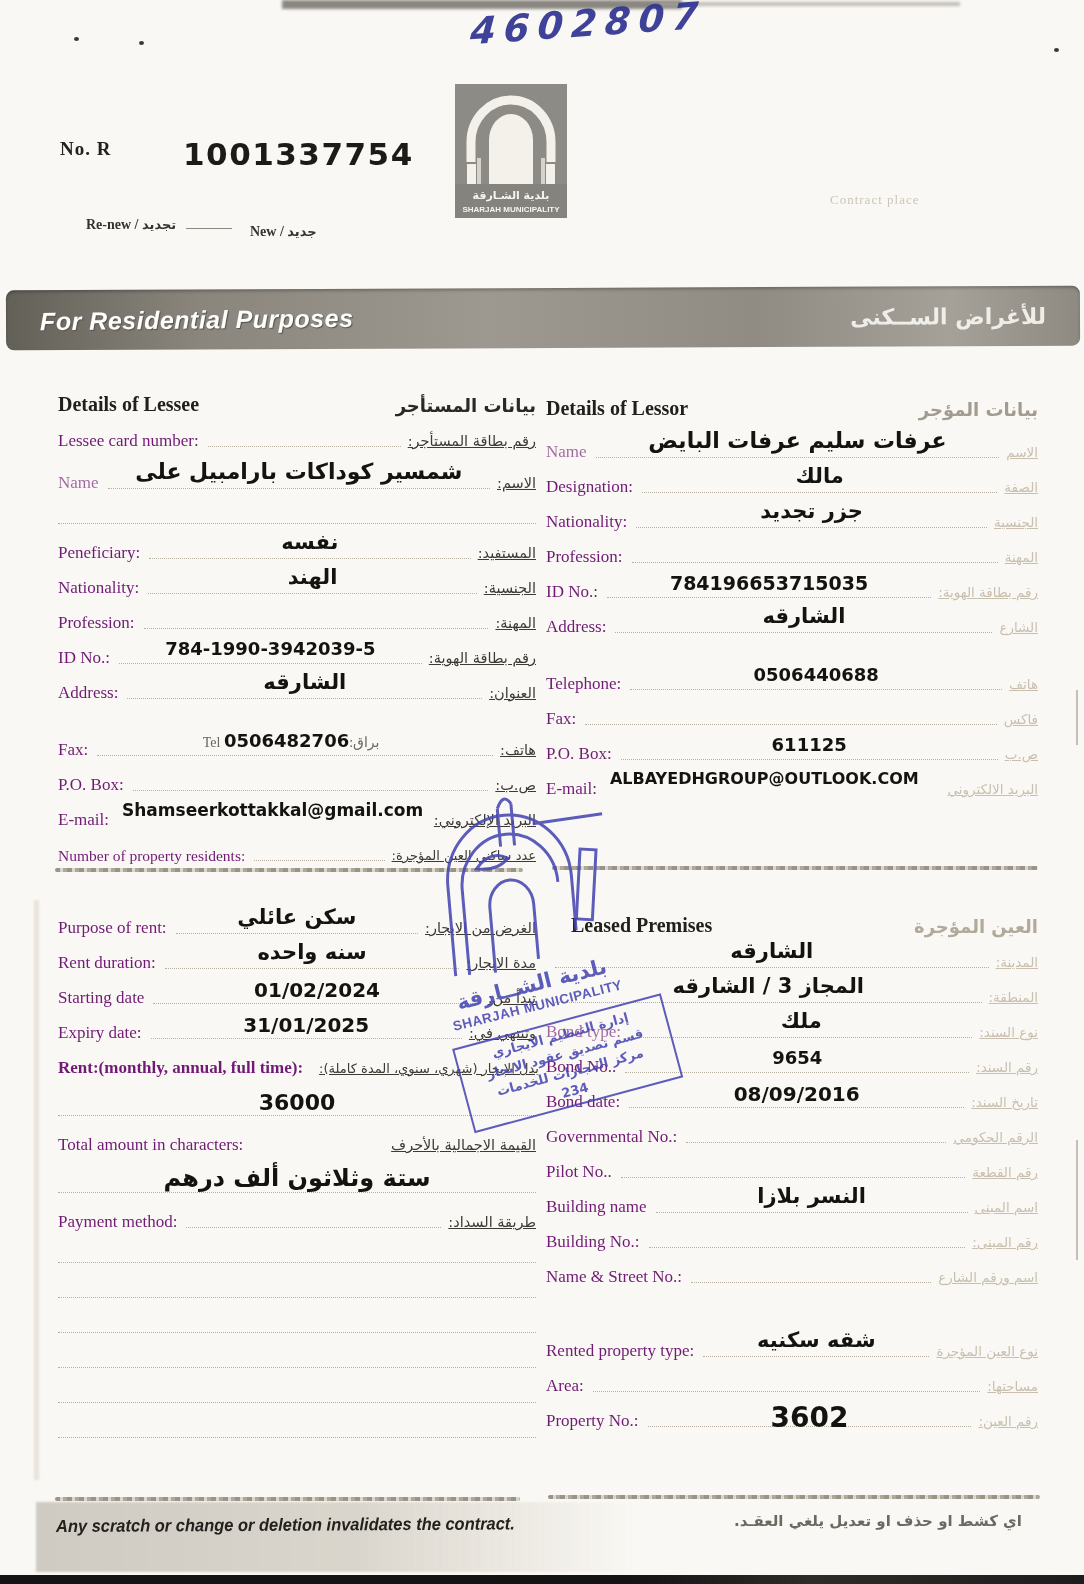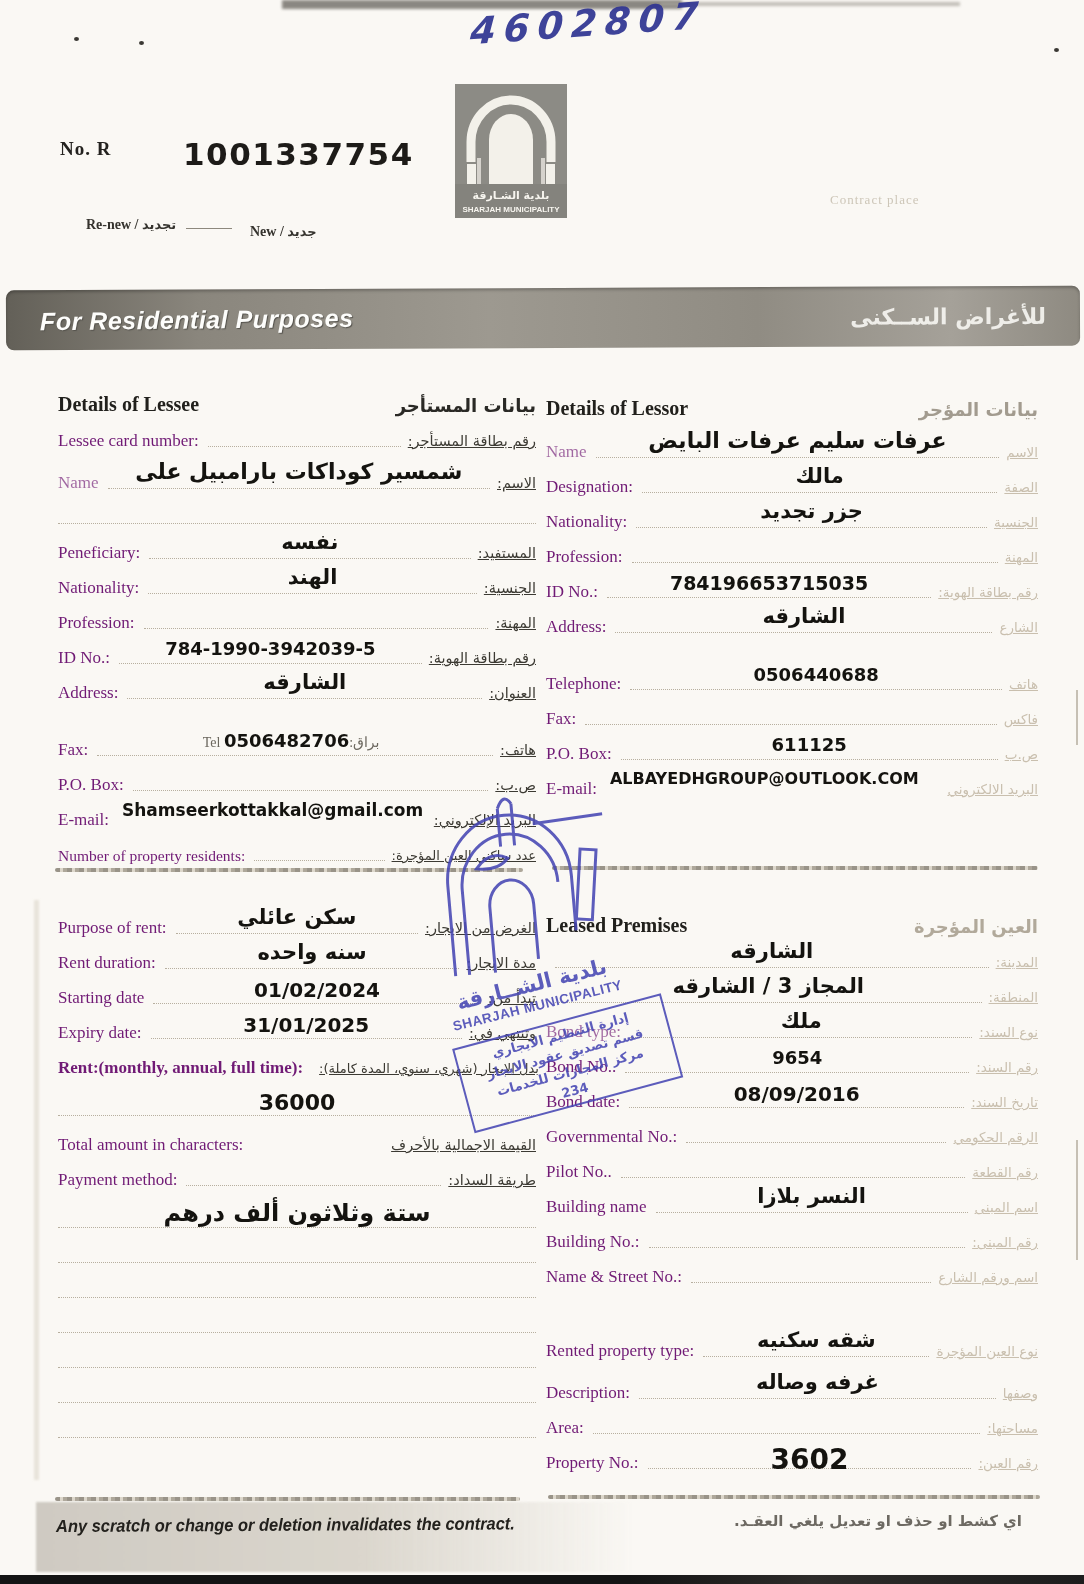--- a/index.html
+++ b/index.html
@@ -286,28 +286,28 @@
       <span class="ar-lab" style="font-size:13px;">بدل الايجار (شهري، سنوي، المدة كاملة):</span>
     </div>
     <div class="row tall empty-row">
       <span class="fill"><span class="val" style="font-size:22px;">36000</span></span>
     </div>
     <div class="row">
       <span class="en-lab">Total amount in characters:</span>
       <span class="fill noline"></span>
       <span class="ar-lab">القيمة الاجمالية بالأحرف</span>
     </div>
+    <div class="row tall empty-row">
+      <span class="fill"><span class="val arv" style="font-size:24px;">ستة وثلاثون ألف درهم</span></span>
+    </div>
     <div class="row">
       <span class="en-lab">Payment method:</span>
       <span class="fill"></span>
       <span class="ar-lab">طريقة السداد:</span>
     </div>
-    <div class="row tall empty-row">
-      <span class="fill"><span class="val arv" style="font-size:24px;">ستة وثلاثون ألف درهم</span></span>
-    </div>
     <div class="row empty-row">
         <span class="fill"></span>
       </div>
     <div class="row empty-row">
         <span class="fill"></span>
       </div>
     <div class="row empty-row">
         <span class="fill"></span>
       </div>
     <div class="row empty-row">
@@ -315,21 +315,21 @@
       </div>
     <div class="row empty-row">
         <span class="fill"></span>
       </div>
     <div class="row empty-row">
         <span class="fill"></span>
       </div>
   </div>
 
   <div class="col col-premises">
-    <div class="sec-head" style="height:34px;">
+    <div class="sec-head" style="height:34px;margin-left:25px;">
       <span class="sec-title">Leased Premises</span>
       <span class="sec-title-ar" style="color:#998f7d;opacity:.75;">العين المؤجرة</span>
     </div>
     <div class="row">
       <span class="en-lab"></span>
       <span class="fill"><span class="val arv">الشارقه</span></span>
       <span class="ar-lab faint">المدينة:</span>
     </div>
     <div class="row">
       <span class="en-lab"></span>
@@ -374,25 +374,20 @@
     <div class="row">
       <span class="en-lab">Name &amp; Street No.:</span>
       <span class="fill"><span class="val"></span></span>
       <span class="ar-lab faint">اسم ورقم الشارع</span>
     </div>
     <div class="spacer30"></div>
     <div class="row tall">
       <span class="en-lab">Rented property type:</span>
       <span class="fill"><span class="val arv">شقه سكنيه</span></span>
       <span class="ar-lab faint">نوع العين المؤجرة</span>
-    </div>
-    <div class="row tall">
-      <span class="en-lab">Description:</span>
-      <span class="fill"><span class="val arv">غرفه وصاله</span></span>
-      <span class="ar-lab faint">وصفها</span>
     </div>
     <div class="row">
       <span class="en-lab">Area:</span>
       <span class="fill"><span class="val"></span></span>
       <span class="ar-lab faint">مساحتها:</span>
     </div>
     <div class="row">
       <span class="en-lab">Property No.:</span>
       <span class="fill"><span class="val" style="font-size:28px;">3602</span></span>
       <span class="ar-lab faint">رقم العين:</span>

